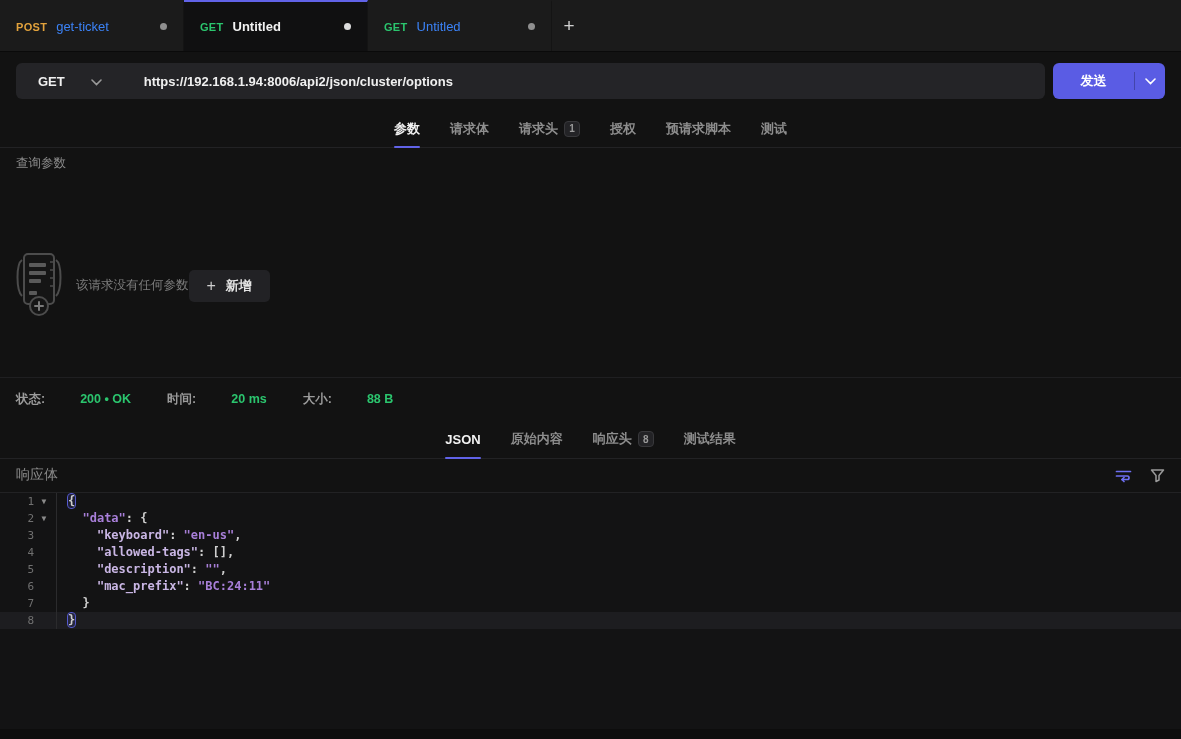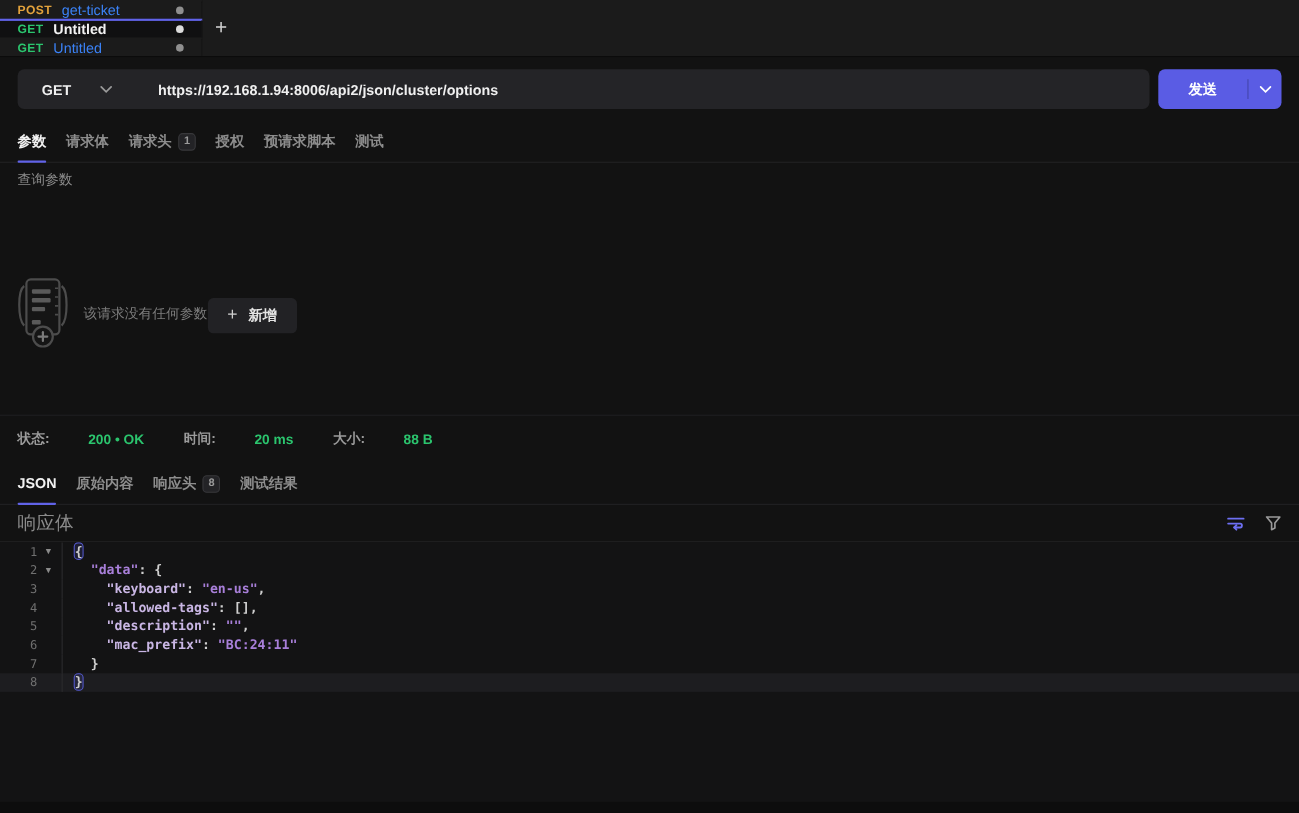--- a/index.html
+++ b/index.html
@@ -27,39 +27,39 @@
   .reqbar { flex:0 0 58px; display:flex; align-items:center; gap:8px; padding:0 16px; }
   .urlbox { flex:1; height:36px; background:#242427; border-radius:6px; display:flex; align-items:center; }
   .method-select { display:flex; align-items:center; gap:26px; padding:0 18px 0 22px; cursor:pointer; }
   .method-select .m { font-size:13px; font-weight:700; color:#f0f0f0; }
   .url-input { flex:1; background:transparent; border:none; outline:none; color:#f0f0f0; font-size:13px; font-weight:600; font-family:"Liberation Sans",sans-serif; padding:0 12px 0 24px; }
   .sendbtn { flex:0 0 112px; height:36px; background:var(--accent); border-radius:6px; display:flex; align-items:center; cursor:pointer; }
   .sendbtn .lbl { flex:1; text-align:center; color:#fff; font-size:13px; font-weight:700; }
   .sendbtn .split { width:1px; height:18px; background:rgba(0,0,0,.25); }
   .sendbtn .chev { width:30px; display:flex; align-items:center; justify-content:center; }
   
-  .subtabs { flex:0 0 38px; display:flex; align-items:stretch; gap:18px; padding:0 16px; border-bottom:1px solid #222224; }
+  .subtabs { flex:0 0 38px; display:flex; align-items:stretch; gap:30px; padding:0 16px; border-bottom:1px solid #222224;justify-content:center; }
   .subtab { position:relative; display:flex; align-items:center; gap:6px; font-size:13px; color:#8d8d8d; font-weight:600; cursor:pointer; white-space:nowrap; }
   .subtab.active { color:#f2f2f2; font-weight:700; }
   .subtab.active::after { content:""; position:absolute; left:0; right:0; bottom:-1px; height:2px; background:var(--tab-accent); border-radius:1px; }
   .badge { min-width:16px; height:16px; padding:0 4px; background:#232326; border:1px solid #38383b; border-radius:4px; color:#9a9a9a; font-size:10px; display:flex; align-items:center; justify-content:center; }
   
   .section-label { flex:0 0 28px; display:flex; align-items:center; padding:2px 16px 0; color:#8b8b8b; font-size:12.5px; }
   .empty-area { flex:1 1 auto; display:flex; flex-direction:row; align-items:center; overflow:hidden; }
   .empty-icon { margin-top:20px; }
   .empty-msg { margin-top:18px; color:#7c7c7c; font-size:12.5px; }
   .addbtn { margin-top:20px; height:32px; padding:0 18px; background:#222225; border-radius:5px; display:flex; align-items:center; gap:10px; color:#e4e4e4; font-size:13px; font-weight:700; cursor:pointer; }
   .addbtn .plus { font-size:16px; font-weight:400; color:#cfcfcf; }
   
   .resp-status { flex:0 0 44px; border-top:1px solid #1f1f21; display:flex; align-items:center; gap:36px; padding:0 16px; }
   .stat { display:flex; align-items:center; gap:6px; font-size:12.5px; font-weight:600; }
   .stat .k { color:#9b9b9b; }
   .stat .v { color:var(--green);margin-left:29px; }
   .bodyrow { flex:0 0 34px; display:flex; align-items:center; padding:0 16px; border-bottom:1px solid #222224; }
-  .bodyrow .lbl { color:#8b8b8b; font-size:17px; }
+  .bodyrow .lbl { color:#8b8b8b; font-size:14px; }
   .bodyrow .tools { margin-left:auto; display:flex; align-items:center; gap:18px; }
   .bodyrow .tools span { display:flex; cursor:pointer; }
   
   .code { flex:1 1 auto; display:flex; flex-direction:column; background:#131314; font-family:"DejaVu Sans Mono", monospace; font-size:12px; overflow:hidden; }
   .cline { display:flex; height:17px; line-height:17px; }
   .cline.active { background:#1d1d20; }
   .gutter { flex:0 0 57px; display:flex; align-items:center; border-right:1px solid #2b2b2d; }
   .lnum { width:34px; text-align:right; color:#707070; font-size:11px; }
   .fold { width:20px; text-align:center; color:#8a8a8a; font-size:8px; visibility:hidden; }
   .fold.show { visibility:visible; }
@@ -67,21 +67,21 @@
   .tk-punct { color:#cfcfcf; }
   .tk-key { color:#c9b6e4; }
   .tk-str { color:#a87fd9; }
   .tk-hl { outline:1px solid #5459ce; border-radius:3px; background:rgba(90,92,210,.16); }
   .scrollstrip { flex:0 0 10px; background:#0d0d0d; }
 </style>
 </head>
 <body style="--accent: #5a5ce4; --tab-accent: #6163e8; --green: #2bc56e;">
 
 <div class="tabbar">
-  <div id="tabs-mount" style="display:flex;flex-direction:column;">
+  <div id="tabs-mount" style="display:flex;">
       <div class="tab">
     <span class="method" style="color: rgb(226, 162, 60);">POST</span>
     <span class="title">get-ticket</span>
     <span class="dot"></span>
   </div>
       <div class="tab active">
     <span class="method" style="color: rgb(43, 197, 110);">GET</span>
     <span class="title">Untitled</span>
     <span class="dot"></span>
   </div>

